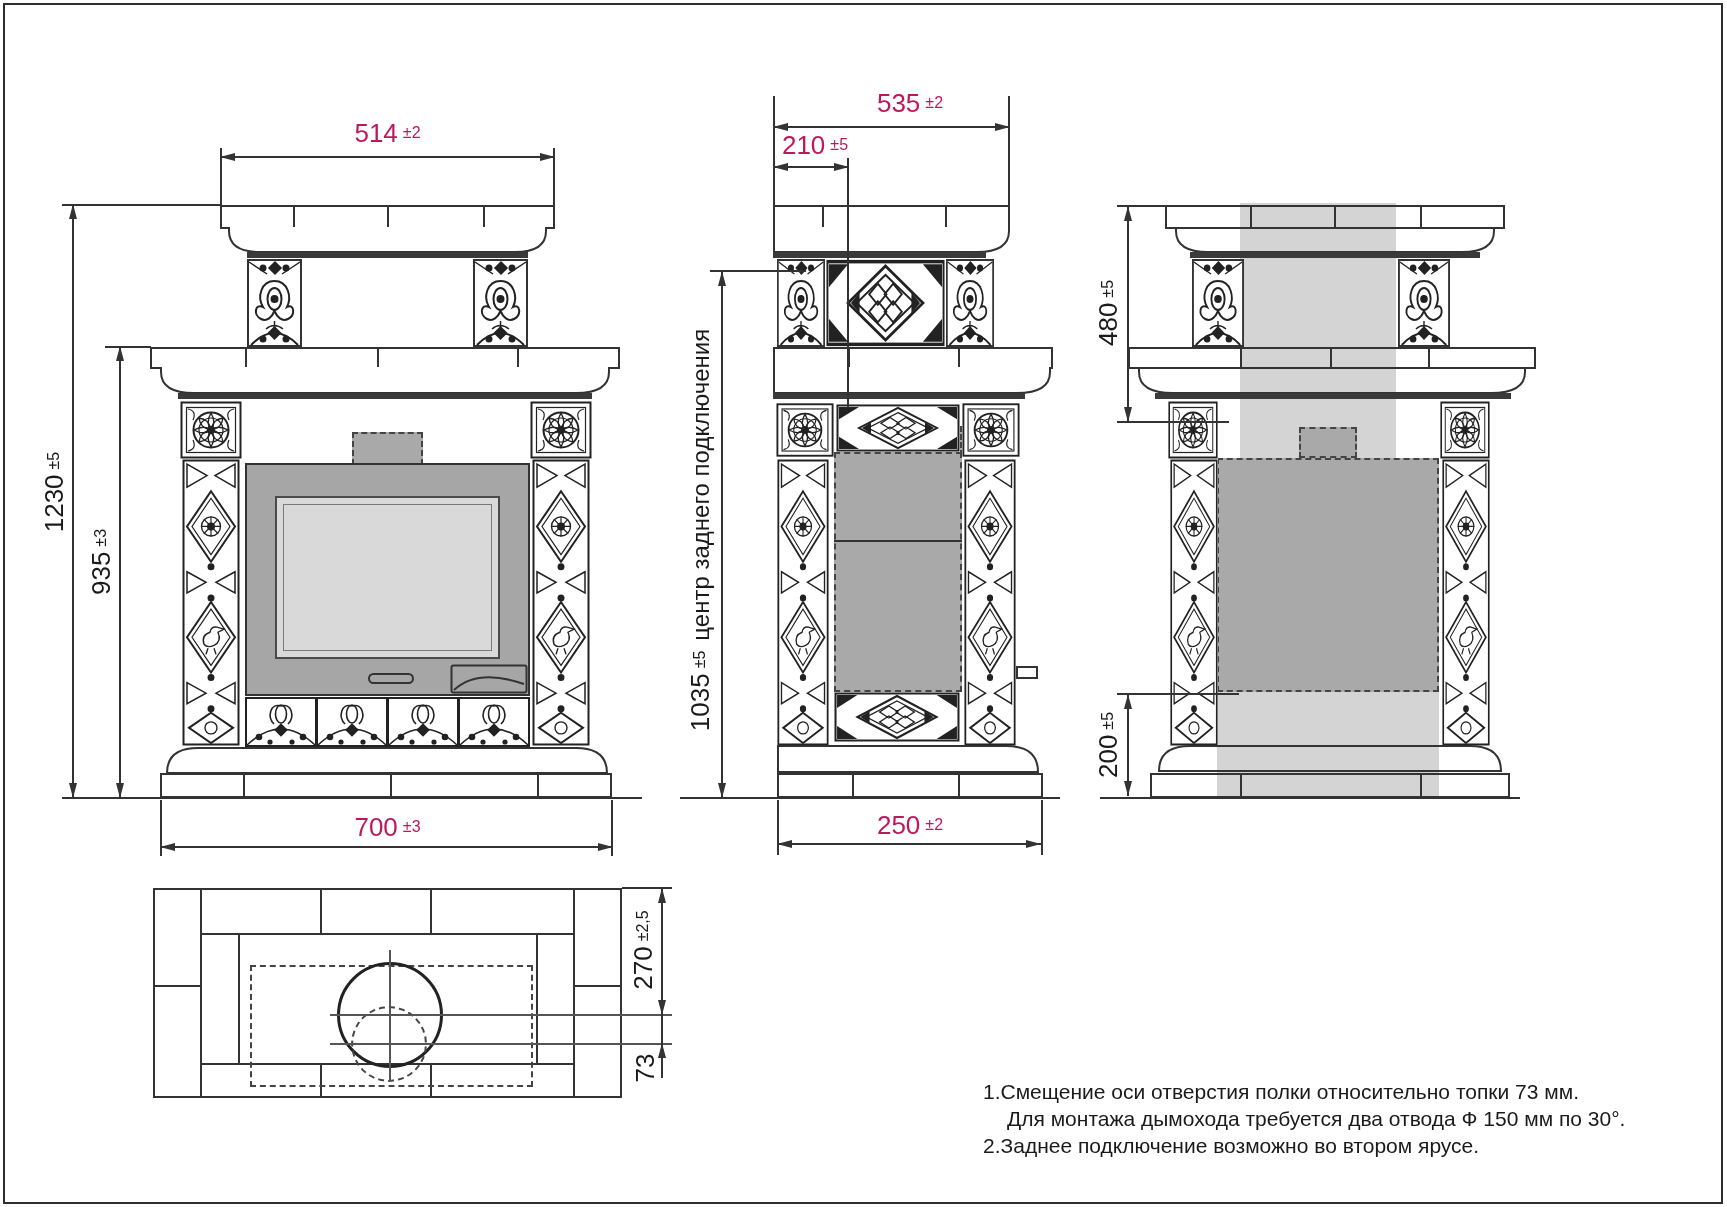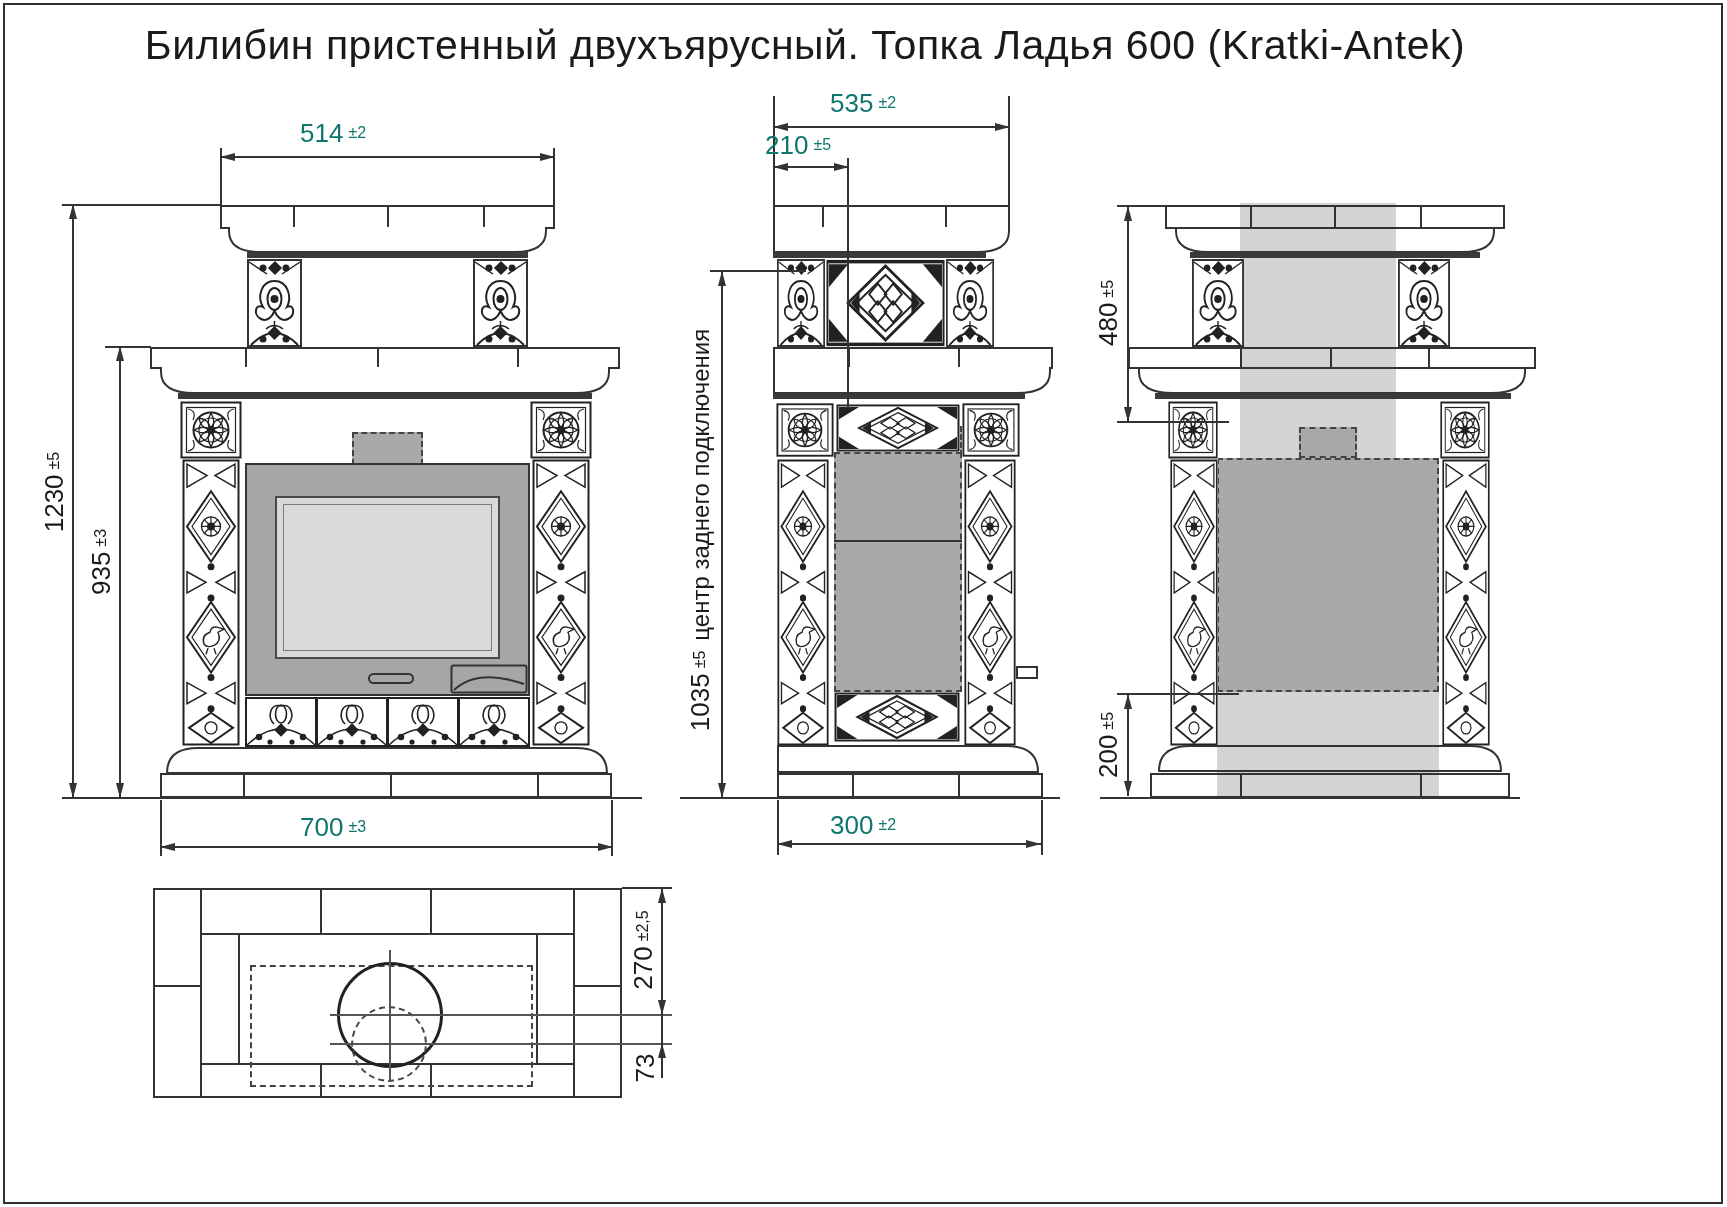--- a/index.html
+++ b/index.html
@@ -11,21 +11,21 @@
   .abs{position:absolute;box-sizing:border-box;}
   .ln{position:absolute;background:#333;}
   .lnt{position:absolute;background:#555;}
   .b2{position:absolute;box-sizing:border-box;border:2px solid #333;background:#fff;}
   .bt{position:absolute;box-sizing:border-box;border:2px solid #333;background:transparent;}
   .dark{position:absolute;background:#3a3a3a;}
   .grayL{position:absolute;background:#d4d4d4;}
   .grayM{position:absolute;background:#a9a9a9;}
   .dsh{border:2px dashed #444 !important;}
   .joint{position:absolute;background:#333;width:2px;}
-  .dimtxt{position:absolute;font-size:26px;color:#0f766e;white-space:nowrap;}
+  .dimtxt{position:absolute;font-size:26px;color:#be185d;text-align:center;white-space:nowrap;}
   .tol{font-size:16px;vertical-align:4px;margin-left:5px;}
   .vanchor{position:absolute;width:0;height:0;}
   .vanchor>span{position:absolute;left:0;top:0;display:block;white-space:nowrap;
                 transform:translate(-50%,-50%) rotate(-90deg);
                 font-size:26px;color:#1a1a1a;}
   .vanchor .note{font-size:24px;margin-left:10px;}
   .ar{position:absolute;width:0;height:0;}
   .ar.r{border-top:4px solid transparent;border-bottom:4px solid transparent;border-left:15px solid #333;}
   .ar.l{border-top:4px solid transparent;border-bottom:4px solid transparent;border-right:15px solid #333;}
   .ar.u{border-left:4px solid transparent;border-right:4px solid transparent;border-bottom:15px solid #333;}
@@ -33,21 +33,20 @@
   .notes{position:absolute;left:983px;top:1078px;font-size:21px;color:#1a1a1a;line-height:27px;}
   .notes .indent{padding-left:24px;}
   svg.orn{position:absolute;}
   .handle{position:absolute;box-sizing:border-box;border:2px solid #333;background:#a6a6a6;border-radius:6px;}
 </style>
 </head>
 <body>
 
 <div class="canvas">
   <div class="frame"></div>
-  <div class="title">Билибин пристенный двухъярусный. Топка Ладья 600 (Kratki-Antek)</div>
 
   <svg width="0" height="0" style="position:absolute">
     <defs>
       <g id="sym-tulip" stroke="#222" fill="none" stroke-width="2">
         <path d="M2,3 L20,15 M53,3 L35,15" stroke-width="1.5"></path>
         <circle cx="16" cy="9" r="2.5" fill="#222"></circle>
           <circle cx="39" cy="9" r="2.5" fill="#222"></circle>
         <rect x="24" y="5" width="8" height="8" transform="rotate(45 28 9)" fill="#222"></rect>
         <path d="M27.5,22 C14,22 10,38 16,48 C8,44 6,56 14,60 C20,63 25,58 27.5,52 C30,58 35,63 41,60 C49,56 47,44 40,48 C45,38 41,22 27.5,22 Z"></path>
         <ellipse cx="27.5" cy="40" rx="7" ry="11"></ellipse>
@@ -327,21 +326,21 @@
     <div class="vanchor" style="left:700px;top:530px;">
       <span><span>1035</span><span class="tol">±5</span><span class="note">центр заднего подключения</span></span>
     </div>
 
     <div class="ln" style="left:777px;top:800px;width:2px;height:55px;"></div>
     <div class="ln" style="left:1041px;top:800px;width:2px;height:55px;"></div>
     <div class="ln" style="left:777px;top:843px;width:266px;height:2px;"></div>
     <div class="ar l" style="left:777px;top:840px;"></div>
     <div class="ar r" style="left:1026px;top:840px;"></div>
     <div class="dimtxt" style="left:830px;top:810px;width:160px;">
-      <span>300</span><span class="tol">±2</span>
+      <span>250</span><span class="tol">±2</span>
     </div>
   </div>
 
   <div>
     <div class="grayL abs" style="left:1240px;top:203px;width:156px;height:255px;"></div>
     <div class="grayL abs" style="left:1217px;top:458px;width:222px;height:338px;"></div>
     <div class="grayM dsh abs" style="left:1217px;top:458px;width:222px;height:234px;"></div>
     <div class="grayM dsh abs" style="left:1299px;top:427px;width:58px;height:31px;"></div>
 
     <div class="bt" style="left:1165px;top:205px;width:340px;height:24px;"></div>
@@ -440,13 +439,18 @@
     <div class="vanchor" style="left:643px;top:950px;">
       <span><span>270</span><span class="tol">±2,5</span></span>
     </div>
     <div class="ln" style="left:661px;top:1015px;width:2px;height:63px;"></div>
     <div class="ar u" style="left:658px;top:1043px;"></div>
     <div class="vanchor" style="left:645px;top:1068px;">
       <span><span>73</span></span>
     </div>
   </div>
 
+  <div class="notes">
+    <div>1.Смещение оси отверстия полки относительно топки 73 мм.</div>
+    <div class="indent">Для монтажа дымохода требуется два отвода Ф 150 мм по 30°.</div>
+    <div>2.Заднее подключение возможно во втором ярусе.</div>
+  </div>
 </div>
 
 </body></html>

